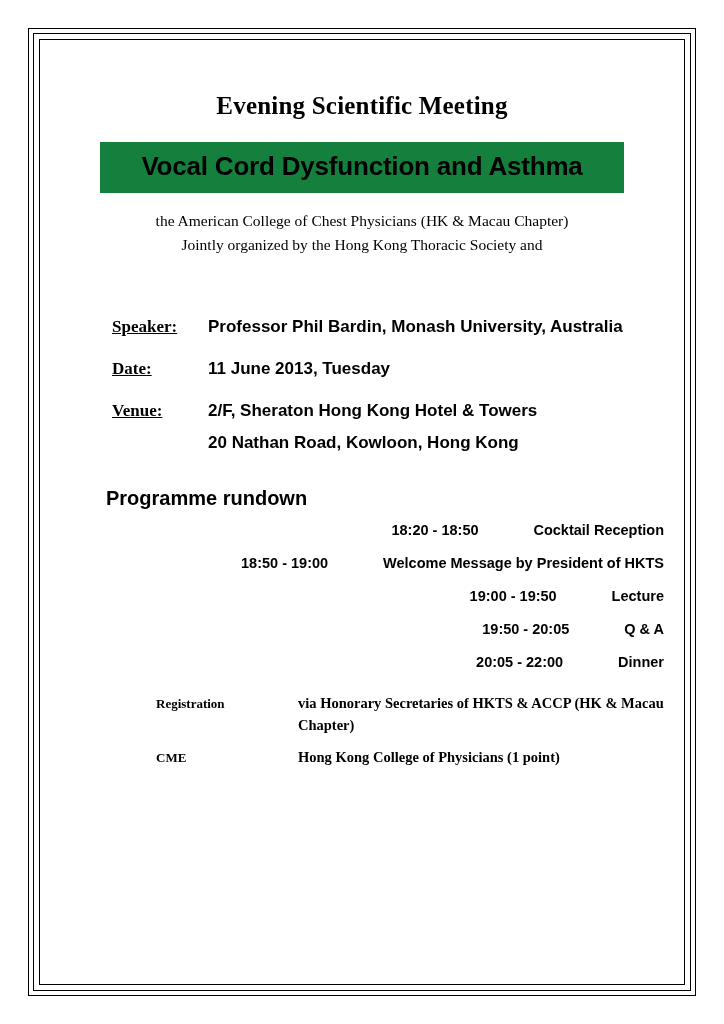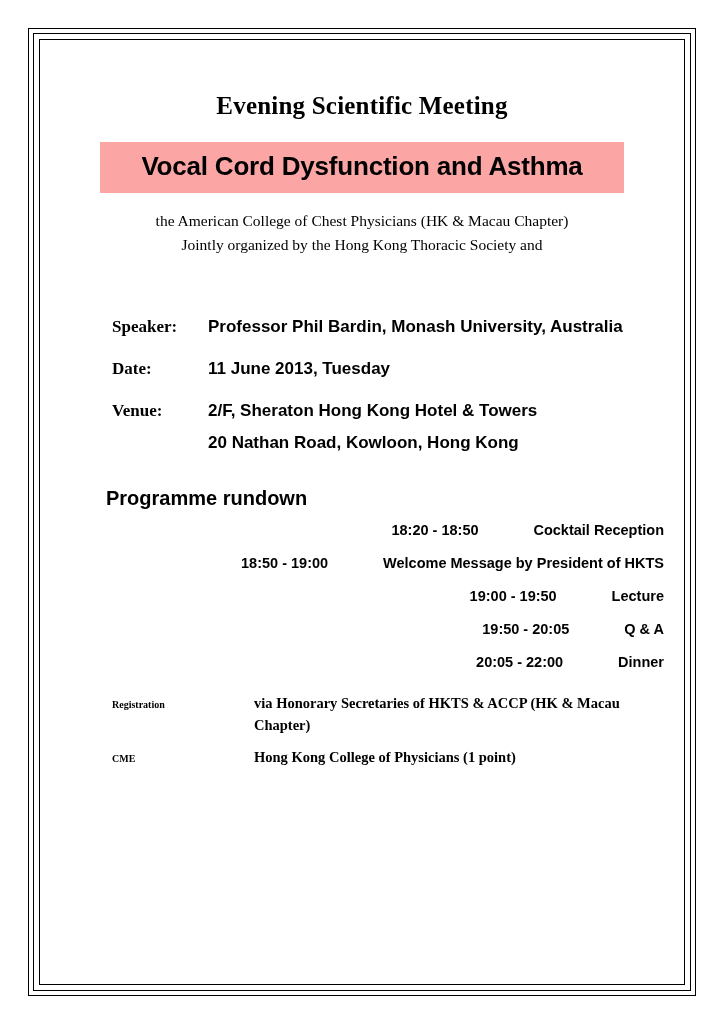--- a/index.html
+++ b/index.html
@@ -64,21 +64,21 @@
     text-align: center;
     font-family: "Liberation Serif", serif;
     font-weight: bold;
     font-size: 25px;
     letter-spacing: 0.2px;
     margin-top: 32px;
   }
 
   .banner {
     margin: 22px 40px 0 40px;
-    background: #fca5a5;
+    background: #15803d;
     color: #000000;
     text-align: center;
     font-family: "Liberation Sans", sans-serif;
     font-weight: bold;
     font-size: 26px;
     letter-spacing: -0.2px;
     padding: 9px 6px 11px 6px;
     box-sizing: border-box;
   }
 
@@ -99,20 +99,21 @@
     display: flex;
     align-items: baseline;
     margin-bottom: 22px;
   }
   .detail-label {
     width: 96px;
     flex: 0 0 96px;
     font-weight: bold;
     font-size: 17px;
     font-family: "Liberation Serif", serif;
+    text-decoration: underline;
   }
   .detail-value {
     font-weight: bold;
     font-size: 17px;
     font-family: Liberation Sans, sans-serif;
   }
   .detail-value.second-line {
     margin-top: 12px;
   }
 
@@ -150,21 +151,22 @@
     display: flex;
     align-items: baseline;
     margin-bottom: 10px;
     font-family: "Liberation Serif", serif;
     font-weight: bold;
     font-size: 14.5px;
   }
   .extra-label {
     width: 142px;
     flex: 0 0 142px;
-    font-size: 10px;
+    font-size: 13px;
+    margin-left: 44px;
   }
   .extra-value {
     max-width: 380px;
     line-height: 22px;
   }
 </style>
 </head>
 <body>
 
 <div class="page">

